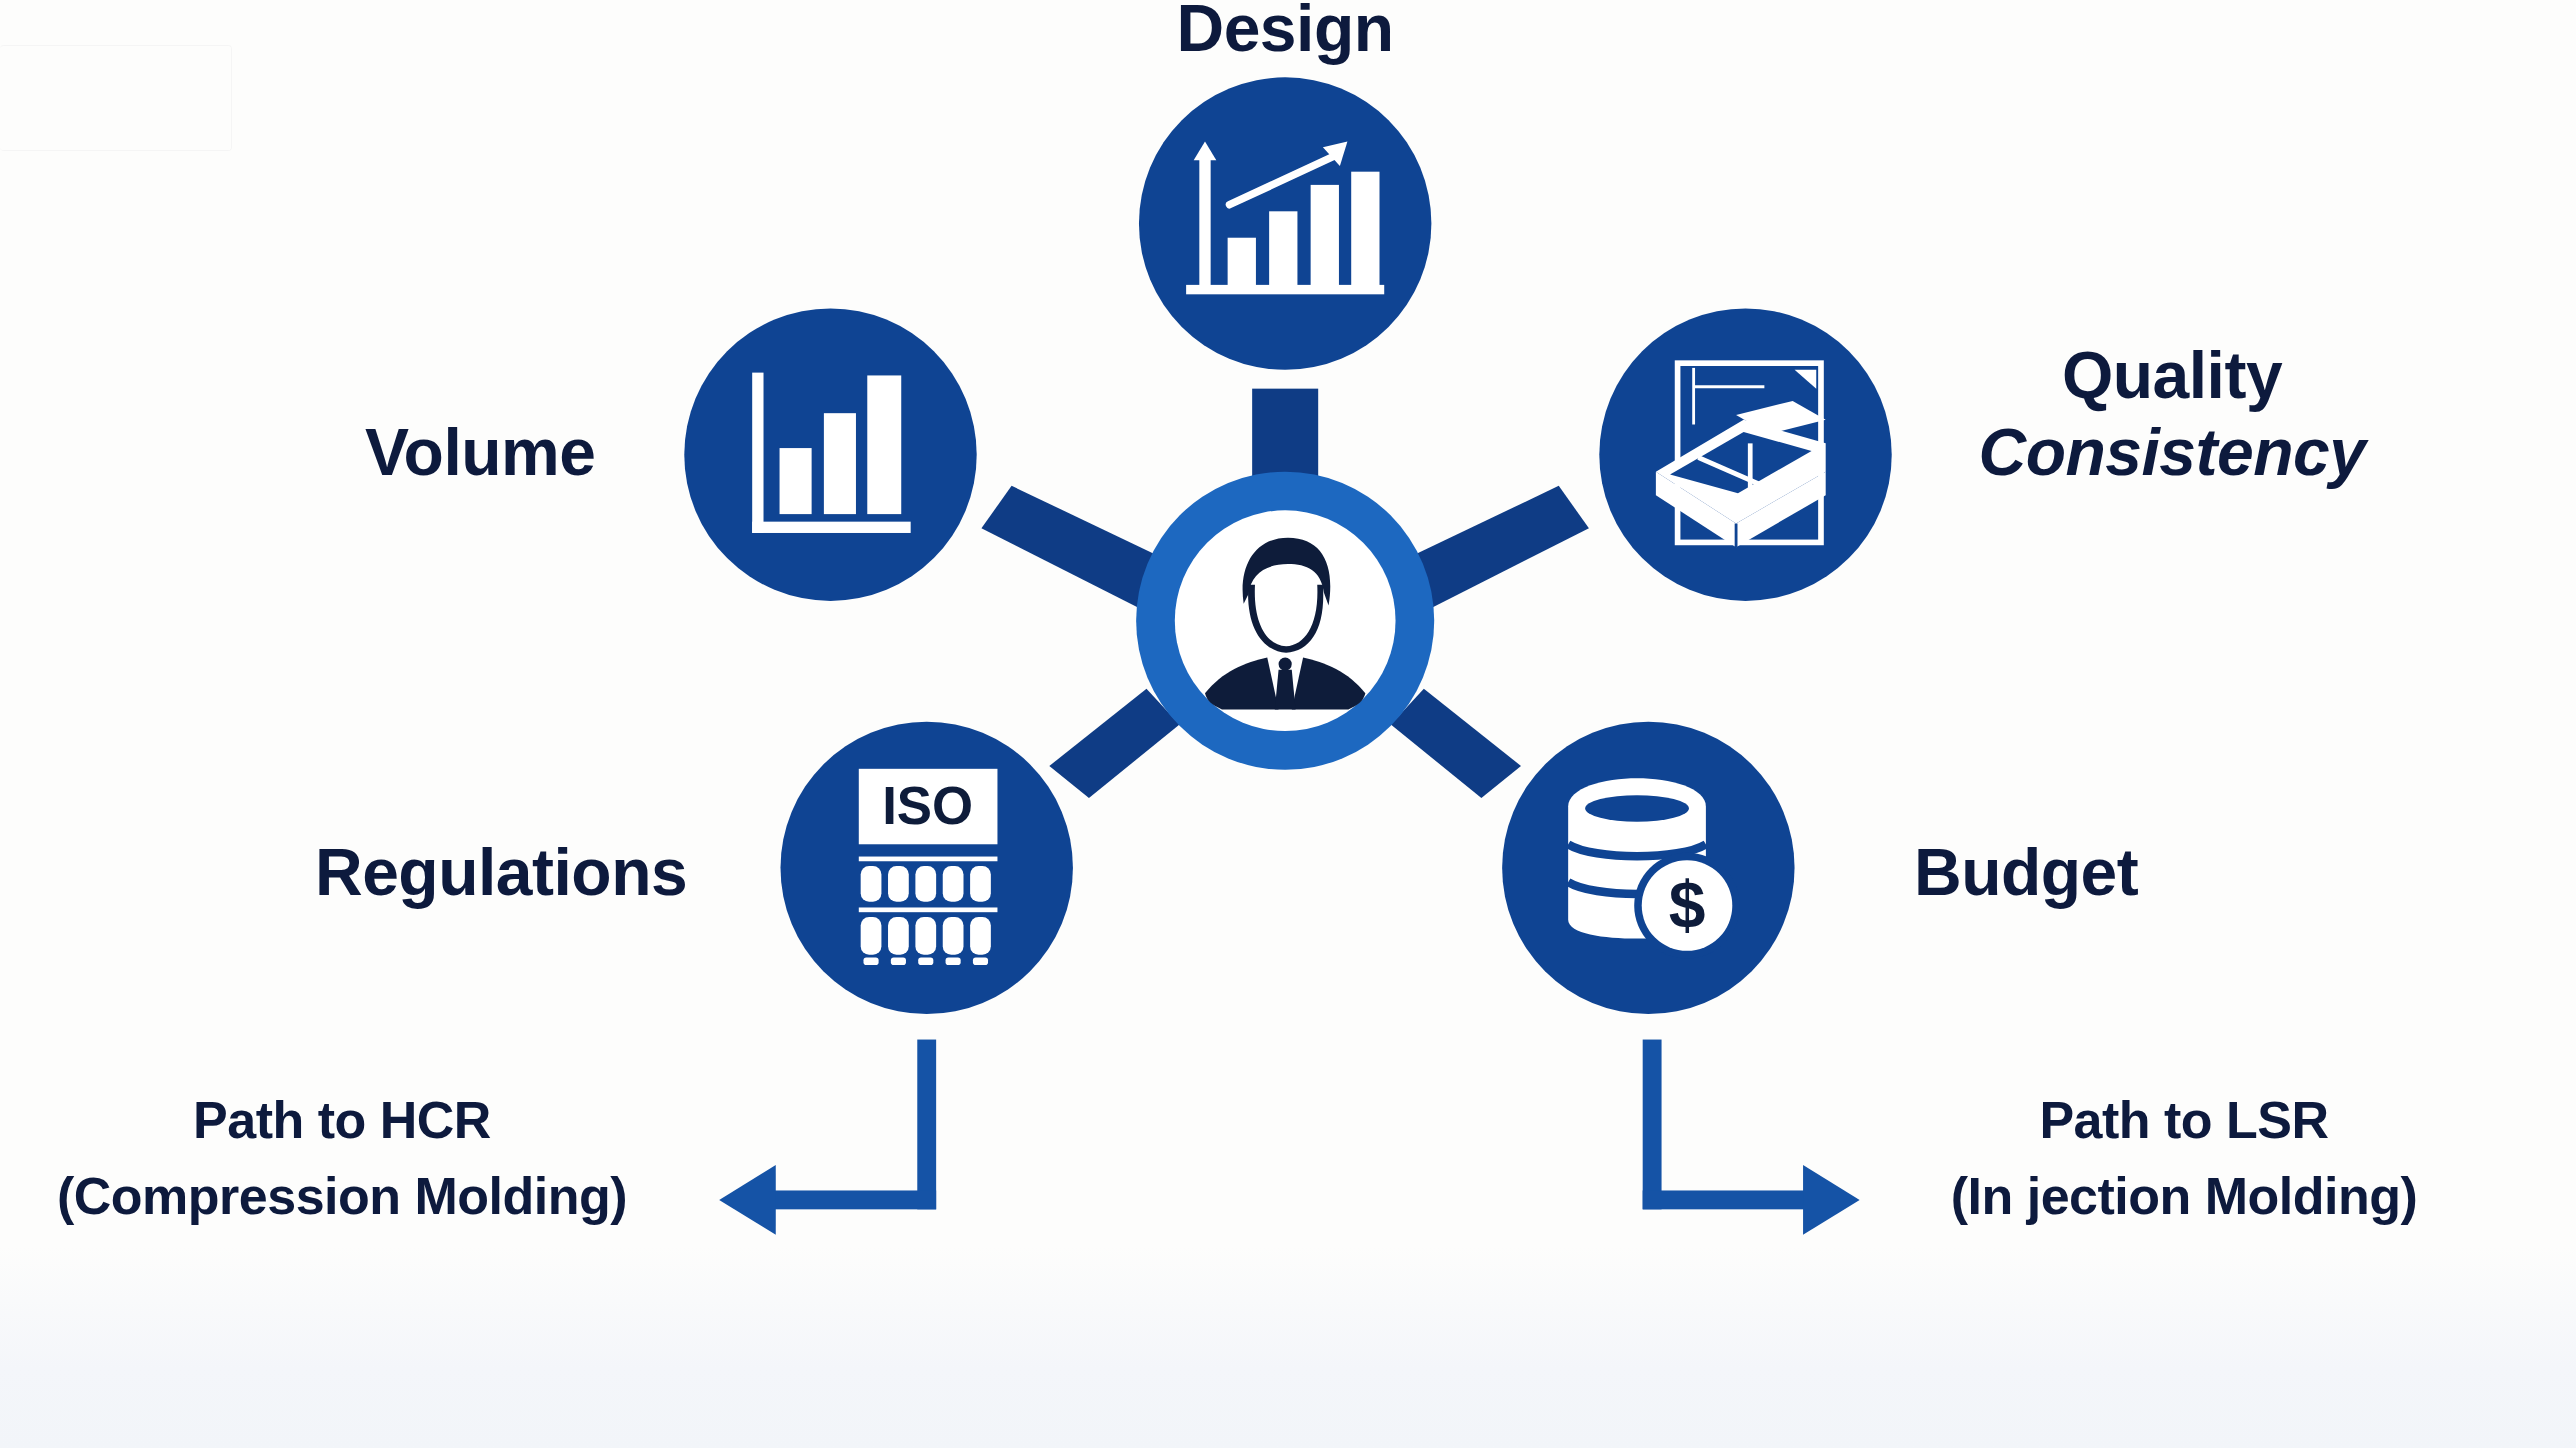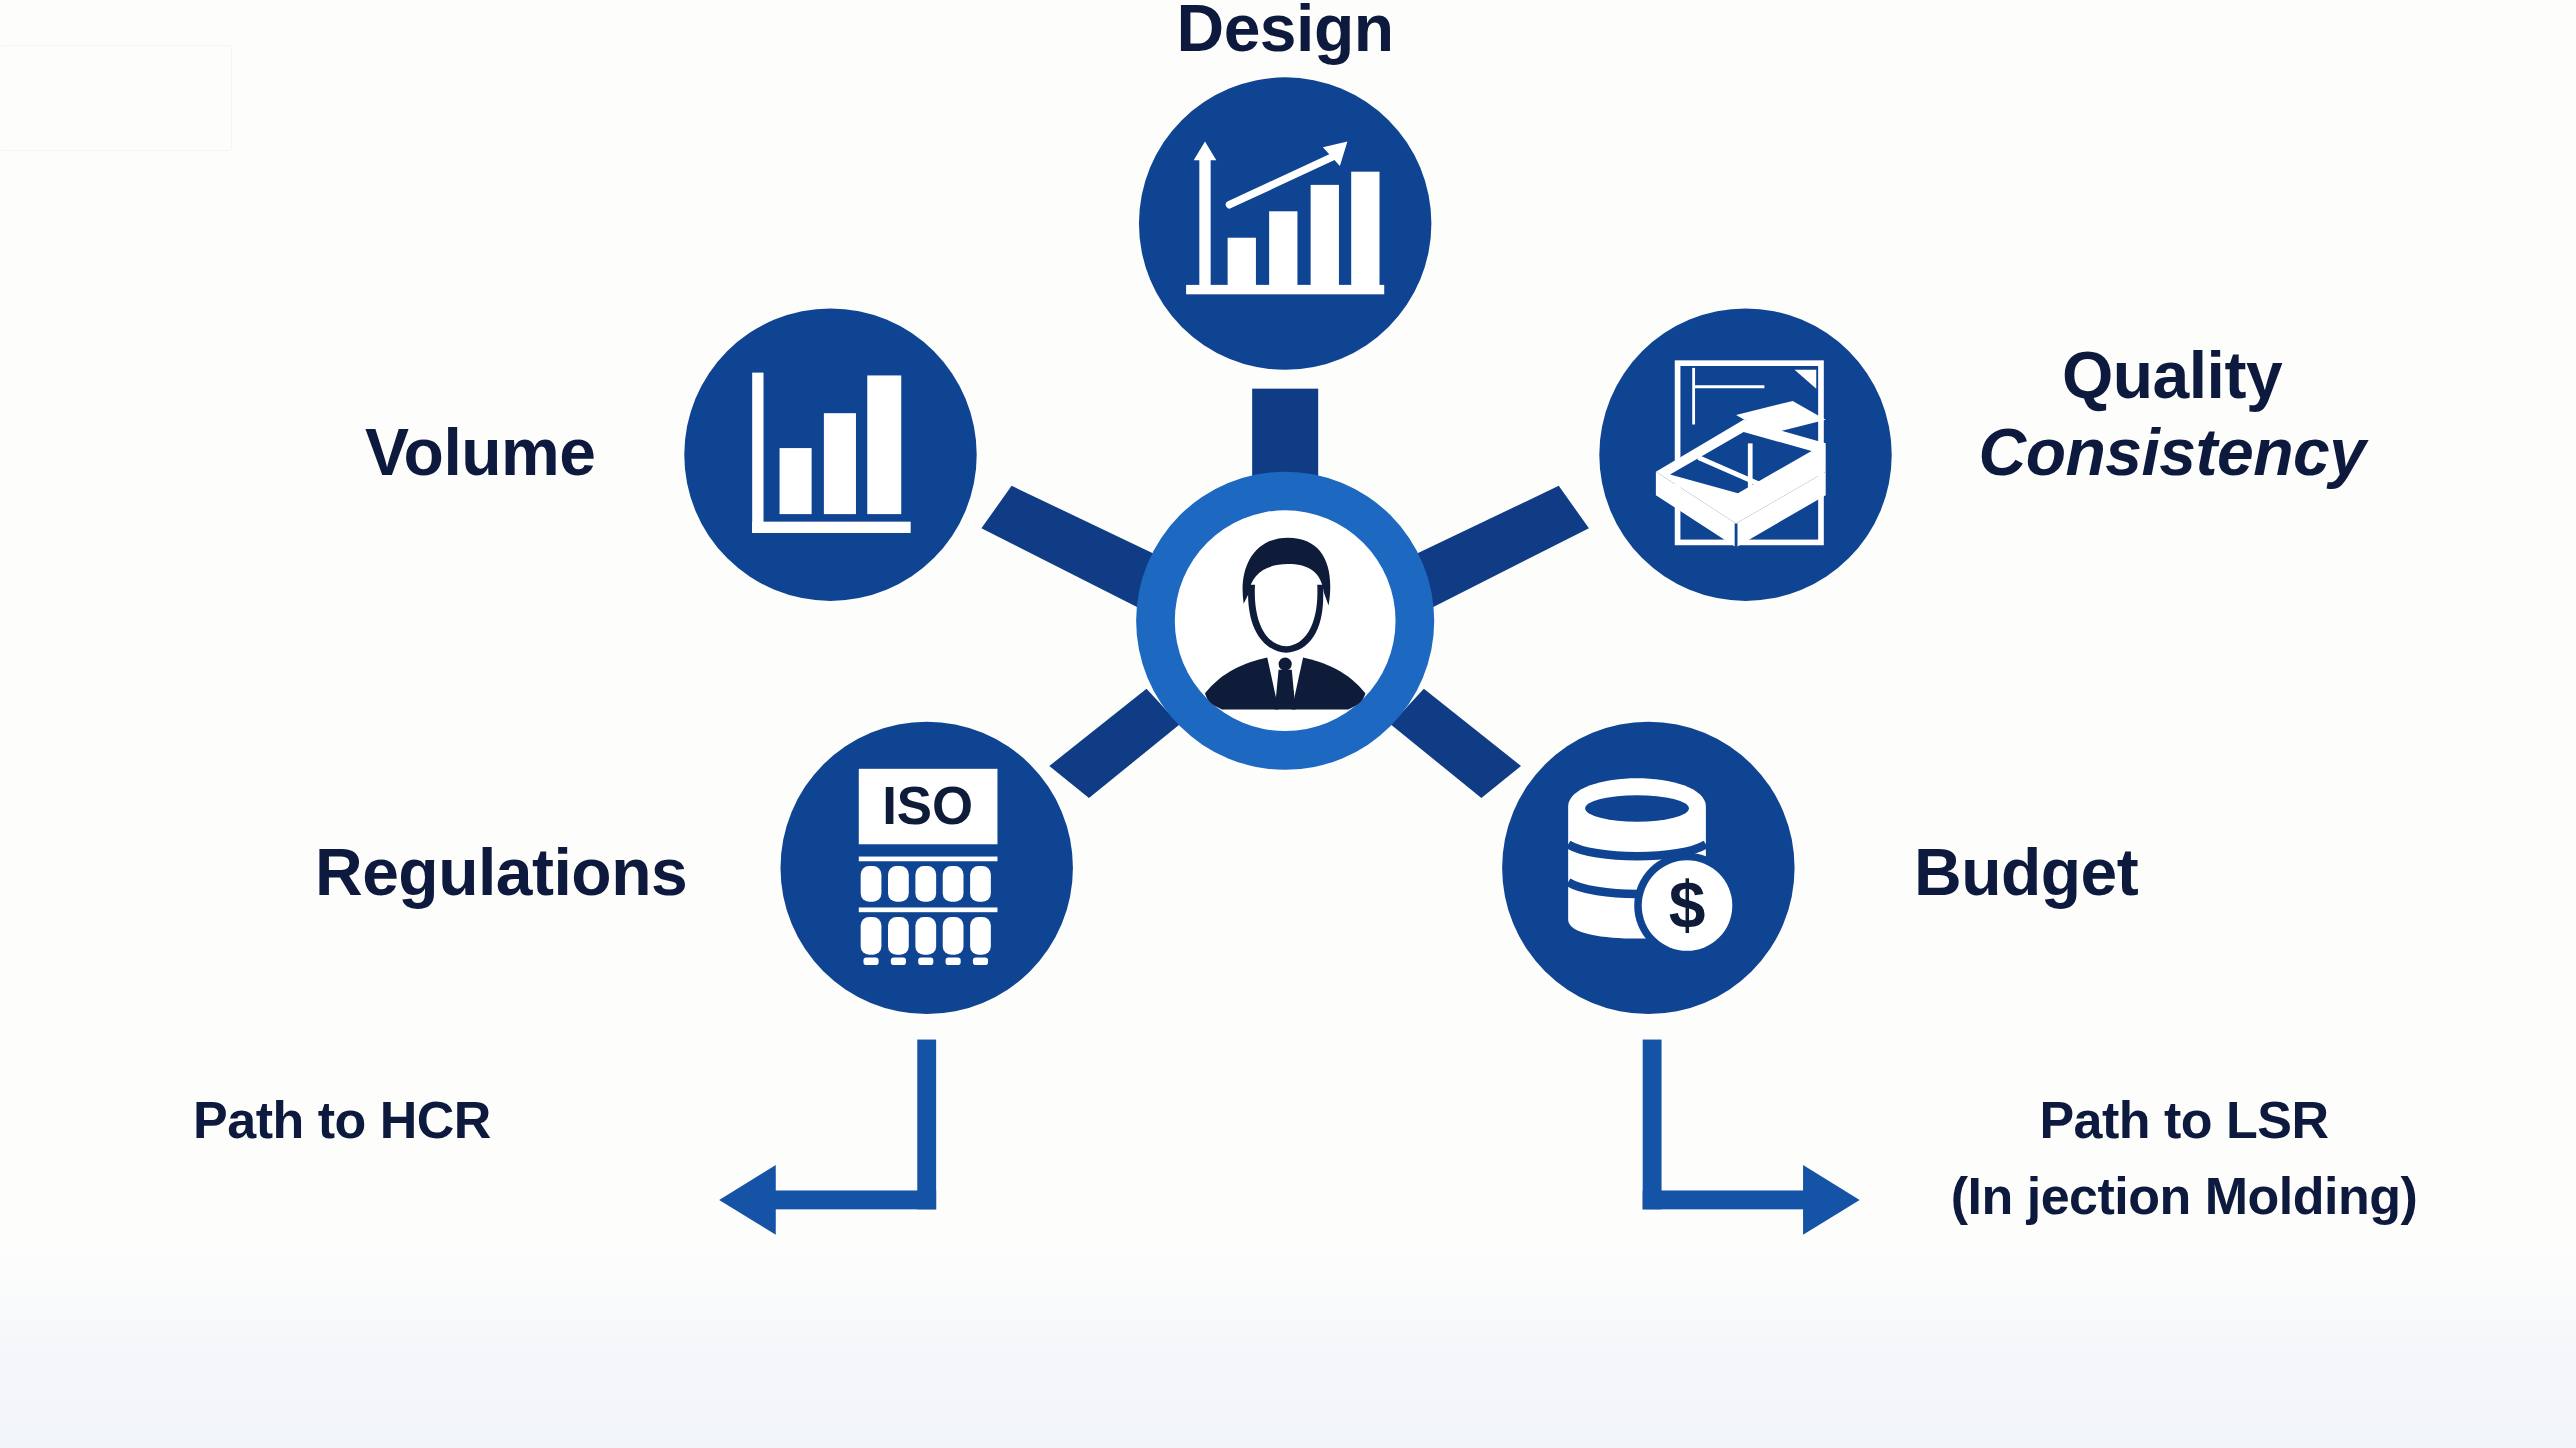--- a/index.html
+++ b/index.html
@@ -171,16 +171,17 @@
   </svg>
 
   <div class="label factor center" style="left:1285px; top:-9.4px;">Design</div>
   <div class="label factor" style="left:357px; top:415px;margin-left:8px;">Volume</div>
   <div class="label factor center" style="left:2172px; top:338px;">Quality</div>
   <div class="label factor center" style="left:2172px; top:415px;font-style:italic;">Consistency</div>
   <div class="label factor" style="left:315px; top:835px;">Regulations</div>
   <div class="label factor" style="left:1914px; top:835px;">Budget</div>
 
   <div class="label path" style="left:342px; top:1083px;">Path to HCR</div>
+  <div class="label path" style="left:342px; top:1159px;">(Compression Molding)</div>
   <div class="label path" style="left:2184px; top:1159px;">(In jection Molding)</div>
   <div class="label path" style="left:2184px; top:1083px;">Path to LSR</div>
 </div>
 
 
 </body></html>

